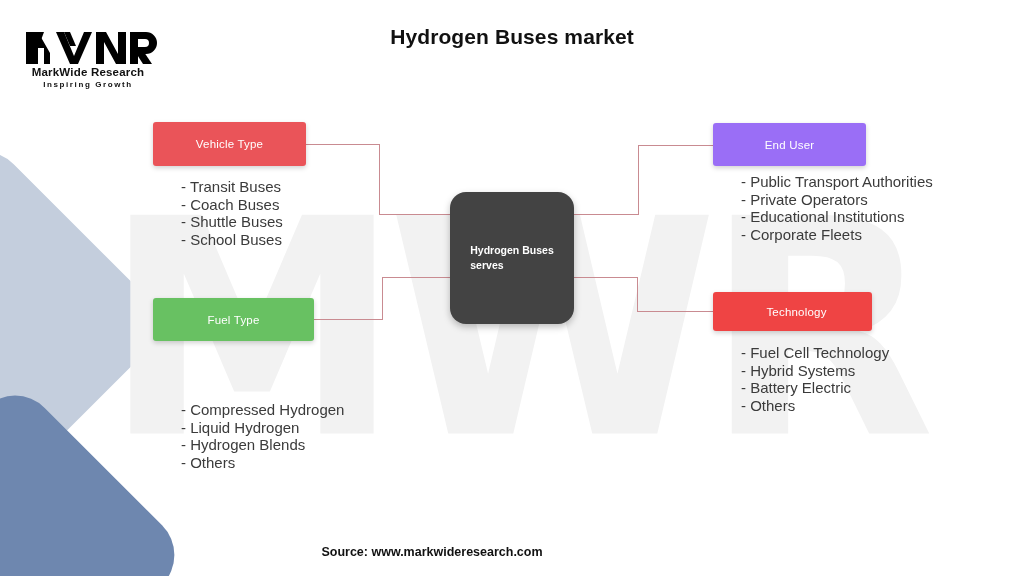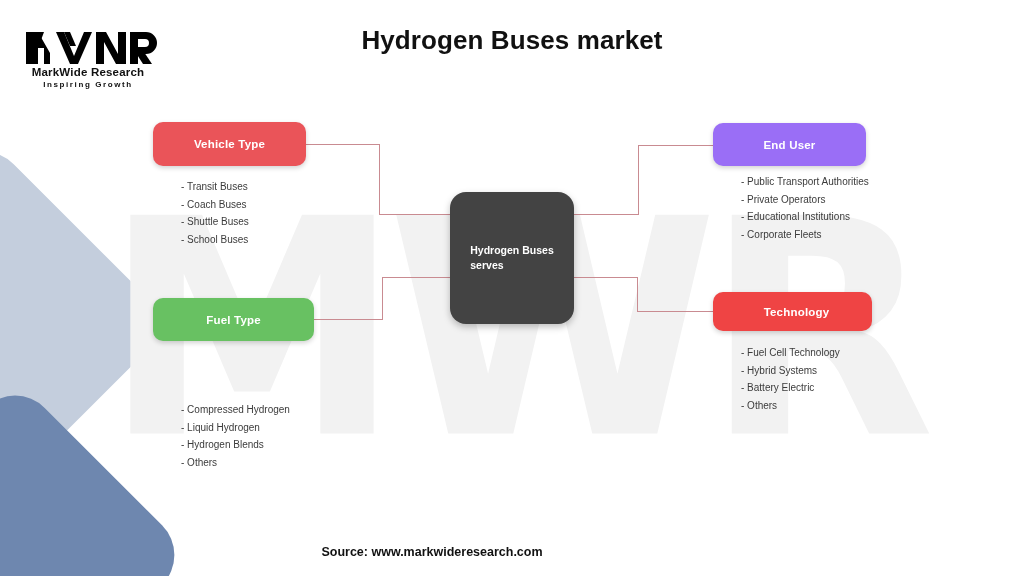--- a/index.html
+++ b/index.html
@@ -49,35 +49,35 @@
     letter-spacing:.2px;text-align:center;width:140px;margin-top:-2px;
   }
   .logo-tag{
     font-size:8px;font-weight:bold;color:#111;
     letter-spacing:1.6px;text-align:center;width:140px;margin-top:2px;
   }
 
   
   .title{
     position:absolute;top:25px;left:0;width:1024px;text-align:center;
-    font-size:26px;font-weight:bold;color:#111;letter-spacing:.1px;
+    font-size:21px;font-weight:bold;color:#111;letter-spacing:.1px;
   }
 
   
   .conn{position:absolute;background:#c98b91;}
   .h{height:1px;}
   .v{width:1px;}
 
   
   .pill{
     position:absolute;
-    border-radius:10px;
+    border-radius:3px;
     color:#ffffff;
     font-size:11.5px;
-    font-weight:bold;
+    font-weight:normal;
     display:flex;align-items:center;justify-content:center;
     box-shadow:0 2px 5px rgba(0,0,0,.18);
     letter-spacing:.2px;
   }
   #pill-vehicle{left:153px;top:122px;width:153px;height:44px;background:#ea5459;}
   #pill-fuel   {left:153px;top:298px;width:161px;height:43px;background:#68c162;}
   #pill-end    {left:713px;top:123px;width:153px;height:43px;background:#9a6ef6;}
   #pill-tech   {left:713px;top:292px;width:151px;height:39px;background:#ef4444;padding-left:8px;}
 
   
@@ -88,21 +88,21 @@
     box-shadow:0 3px 7px rgba(0,0,0,.25);
   }
   #center-node .label{
     color:#fff;font-size:10.5px;font-weight:bold;text-align:left;line-height:1.45;
     padding:0 10px;
   }
 
   
   .items{
     position:absolute;
-    font-size:10px;
+    font-size:15px;
     color:#3b3b3b;
     line-height:17.5px;
     white-space:nowrap;
   }
   #items-vehicle{left:181px;top:178px;}
   #items-fuel   {left:181px;top:360px;margin-top:41px;}
   #items-end    {left:741px;top:173px;}
   #items-tech   {left:741px;top:344px;}
   .items div{padding:0;}
 

